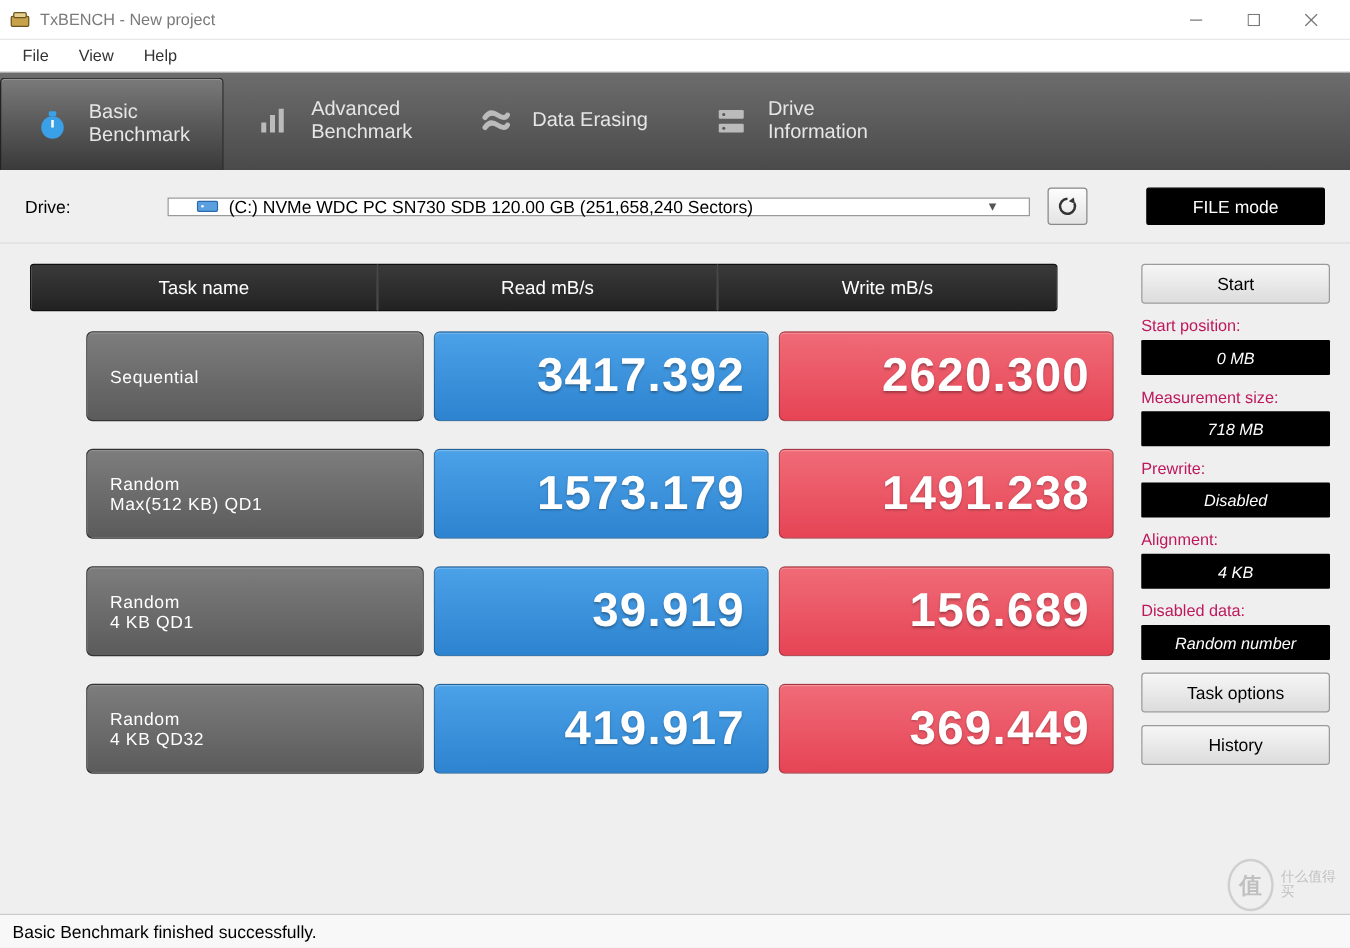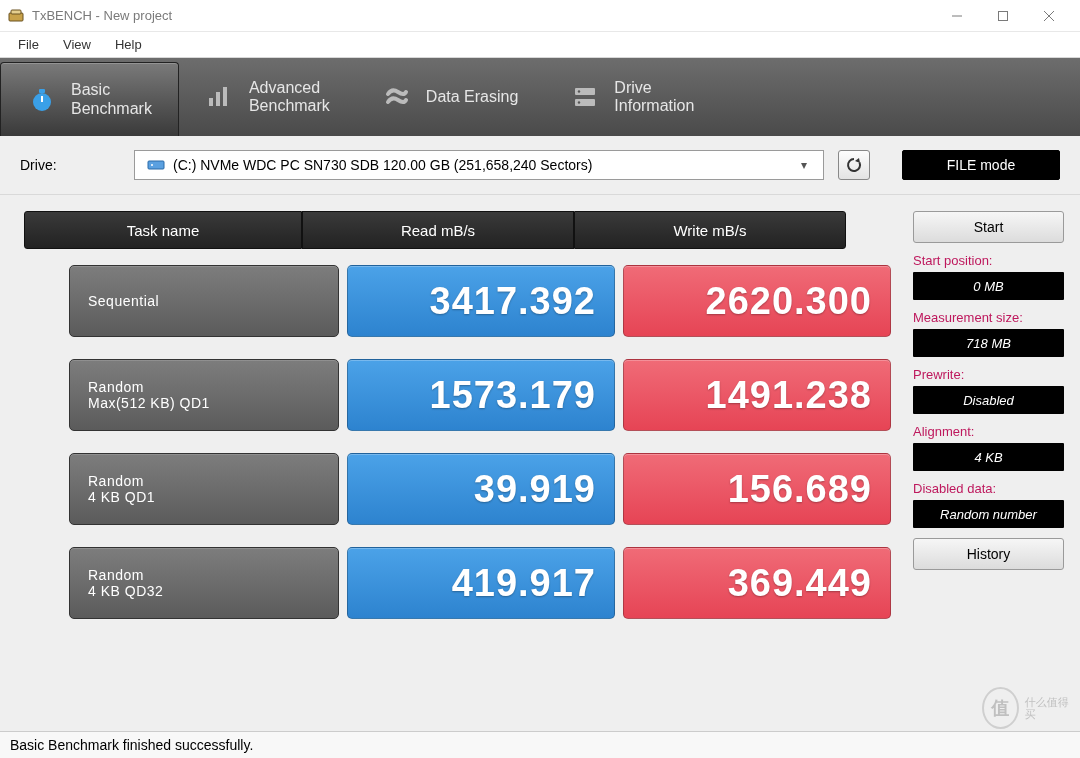--- a/index.html
+++ b/index.html
@@ -15,21 +15,21 @@
 .menubar .mi { padding: 2px 10px; cursor: pointer; }
 
 .toolbar { height: 78px; background: linear-gradient(#6d6d6d, #4a4a4a); display: flex; align-items: stretch; padding: 0; }
 .tab { display: flex; align-items: center; gap: 14px; padding: 0 26px; color: #e6e6e6; font-size: 16px; cursor: pointer; position: relative; }
 .tab .ticon { width: 30px; height: 30px; display: flex; align-items: center; justify-content: center; }
 .tab.active { background: linear-gradient(#7a7a7a 0%, #595959 50%, #3a3a3a 100%); border: 1px solid #222; border-bottom: none; border-top-left-radius: 4px; border-top-right-radius: 4px; margin-top: 4px; box-shadow: inset 0 1px 0 rgba(255,255,255,.2); }
 .tabtxt { line-height: 1.15; }
 
 .driverow { display: flex; align-items: center; gap: 14px; padding: 14px 20px 14px 20px; background: #efefef; border-bottom: 1px solid #d9d9d9; font-size: 14px; }
 .driverow .lbl { width: 100px; }
-.driveselect { flex: 0 0 690px; height: 30px; display: flex; align-items: center; background: #fff; border: 1px solid #9a9a9a; font-size: 14px; padding: 0 12px; cursor: pointer; }
+.driveselect { flex: 0 0 690px; height: 15px; display: flex; align-items: center; background: #fff; border: 1px solid #9a9a9a; font-size: 14px; padding: 0 22px; cursor: pointer; }
 .driveselect .dicon { width: 18px; height: 18px; margin-right: 8px; display: inline-flex; }
 .driveselect .seltxt { flex: 1; }
 .driveselect .chev { color: #555; font-size: 12px; padding: 0 4px; }
 .iconbtn { width: 32px; height: 30px; border: 1px solid #888; background: linear-gradient(#fdfdfd,#e3e3e3); border-radius: 3px; display: flex; align-items: center; justify-content: center; cursor: pointer; font-size: 16px; }
 .darkbtn { height: 30px; background: #000; color: #fff; display: flex; align-items: center; justify-content: center; font-size: 14px; border-radius: 2px; border: 1px solid #000; padding: 0 16px; cursor: pointer; }
 
 .content { display: flex; padding: 16px 16px 8px 24px; gap: 22px; background: #efefef; height: 564px; }
 .results { flex: 1; }
 .hdrrow { display: flex; height: 38px; margin-bottom: 16px; }
 .hdrcell { background: linear-gradient(#3a3a3a,#222); color: #fff; display: flex; align-items: center; justify-content: center; font-size: 15px; border: 1px solid #111; }
@@ -149,21 +149,21 @@
     <span class="seltxt">(C:) NVMe WDC PC SN730 SDB  120.00 GB (251,658,240 Sectors)</span>
     <span class="chev">▾</span>
   </div>
   <div class="iconbtn">
     <svg width="18" height="18" viewBox="0 0 18 18">
         <path d="M9 3a6 6 0 1 0 5.5 3.5" fill="none" stroke="#333" stroke-width="2"></path>
         <path d="M14 2 L15 7 L10 5 Z" fill="#333"></path>
       </svg>
   </div>
   <div style="flex:1"></div>
-  <div class="darkbtn" style="width:158px">FILE mode</div>
+  <div class="darkbtn" style="width:143px">FILE mode</div>
 </div>
 
 <div class="content">
   <div class="results">
     <div class="hdrrow">
       <div class="hdrcell tn">Task name</div>
       <div class="hdrcell rd">Read mB/s</div>
       <div class="hdrcell wr">Write mB/s</div>
     </div>
 
@@ -220,20 +220,21 @@
     </div>
     <div class="sideblk">
       <div class="sidelabel">Alignment:</div>
       <div class="darkval">4 KB</div>
     </div>
     <div class="sideblk">
       <div class="sidelabel">Disabled data:</div>
       <div class="darkval">Random number</div>
     </div>
 
+    <div class="greybtn">Task options</div>
     <div class="greybtn">History</div>
   </div>
 </div>
 
 <div class="statusbar">
   <span>Basic Benchmark finished successfully.</span>
 </div>
 
 <div class="watermark">
   <div class="c">值</div>

